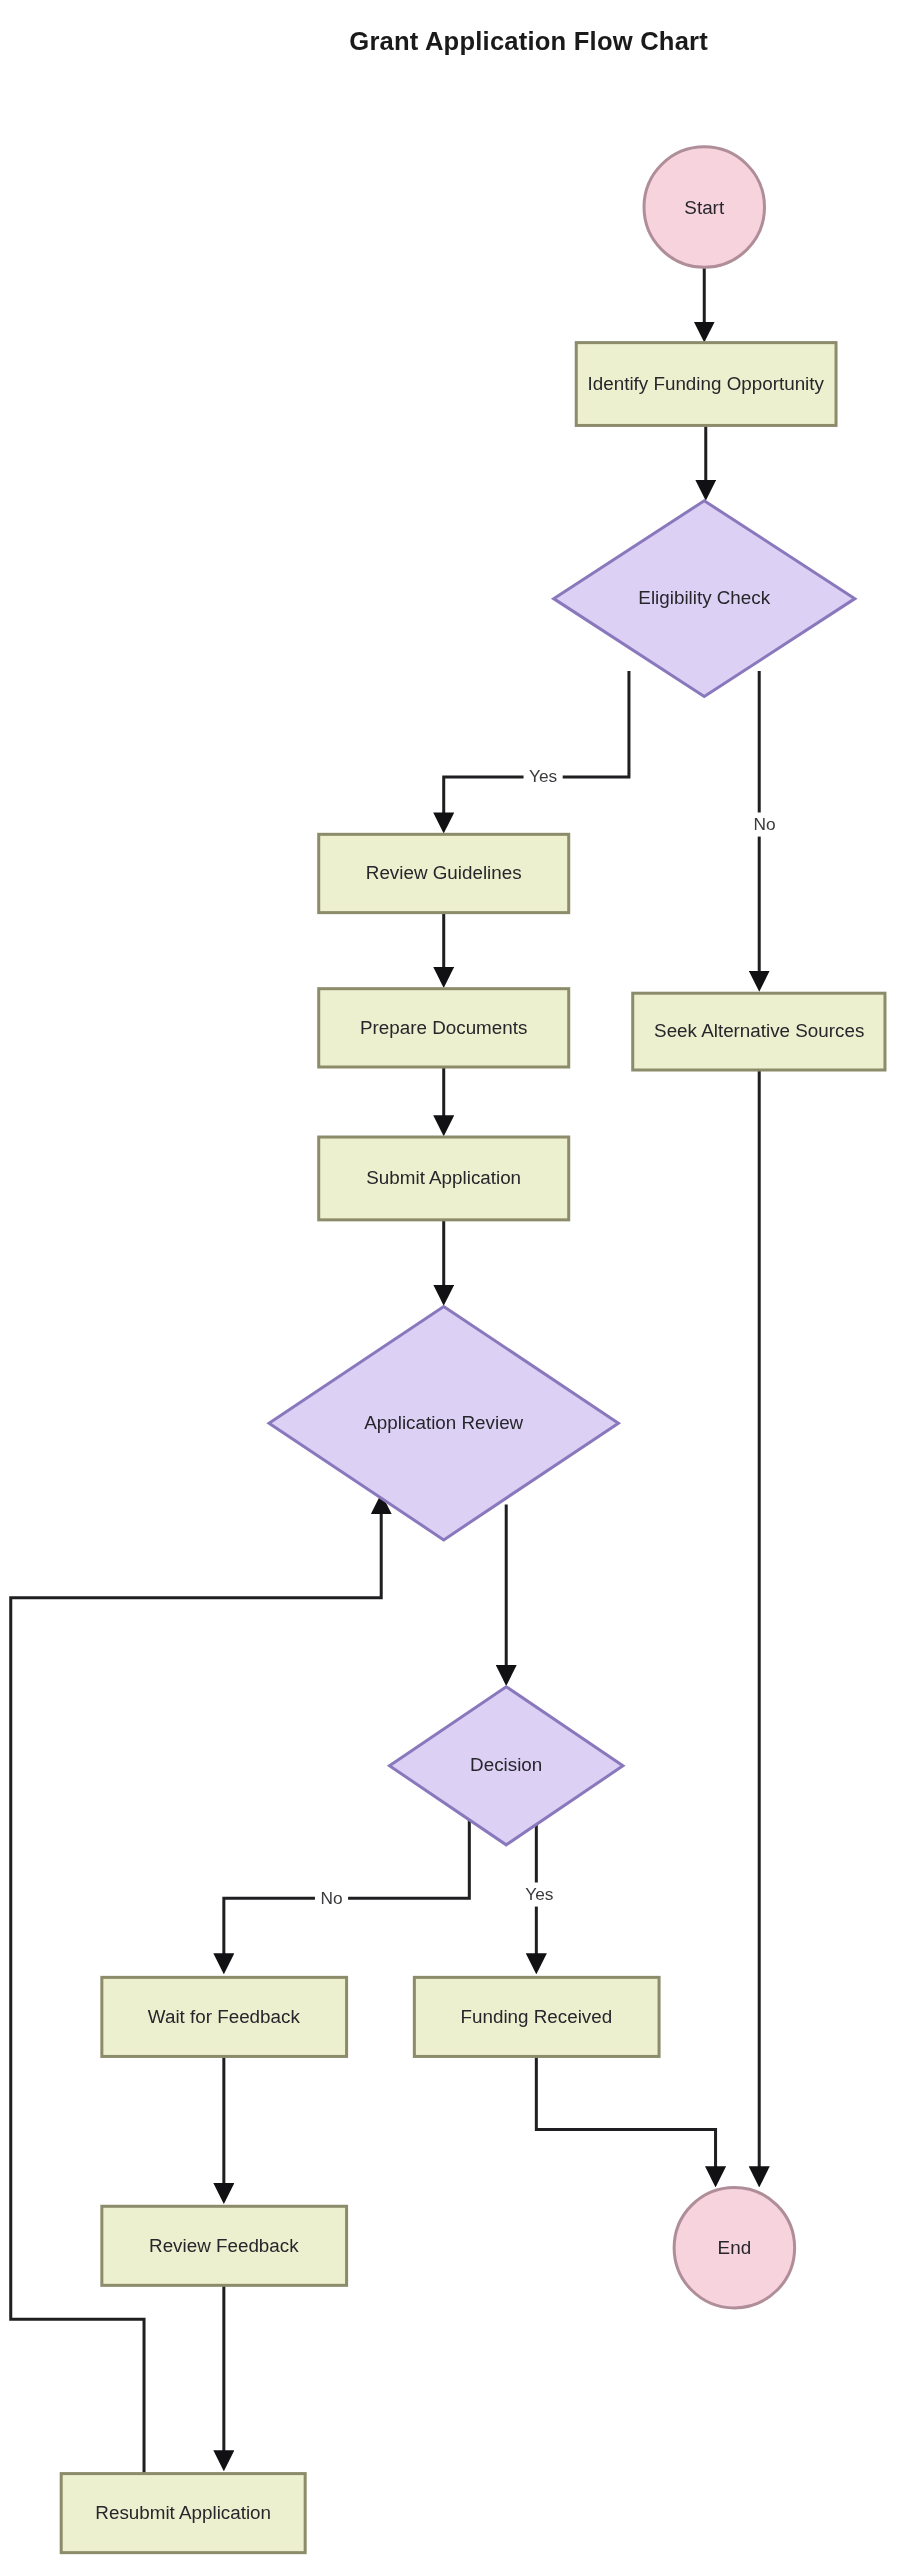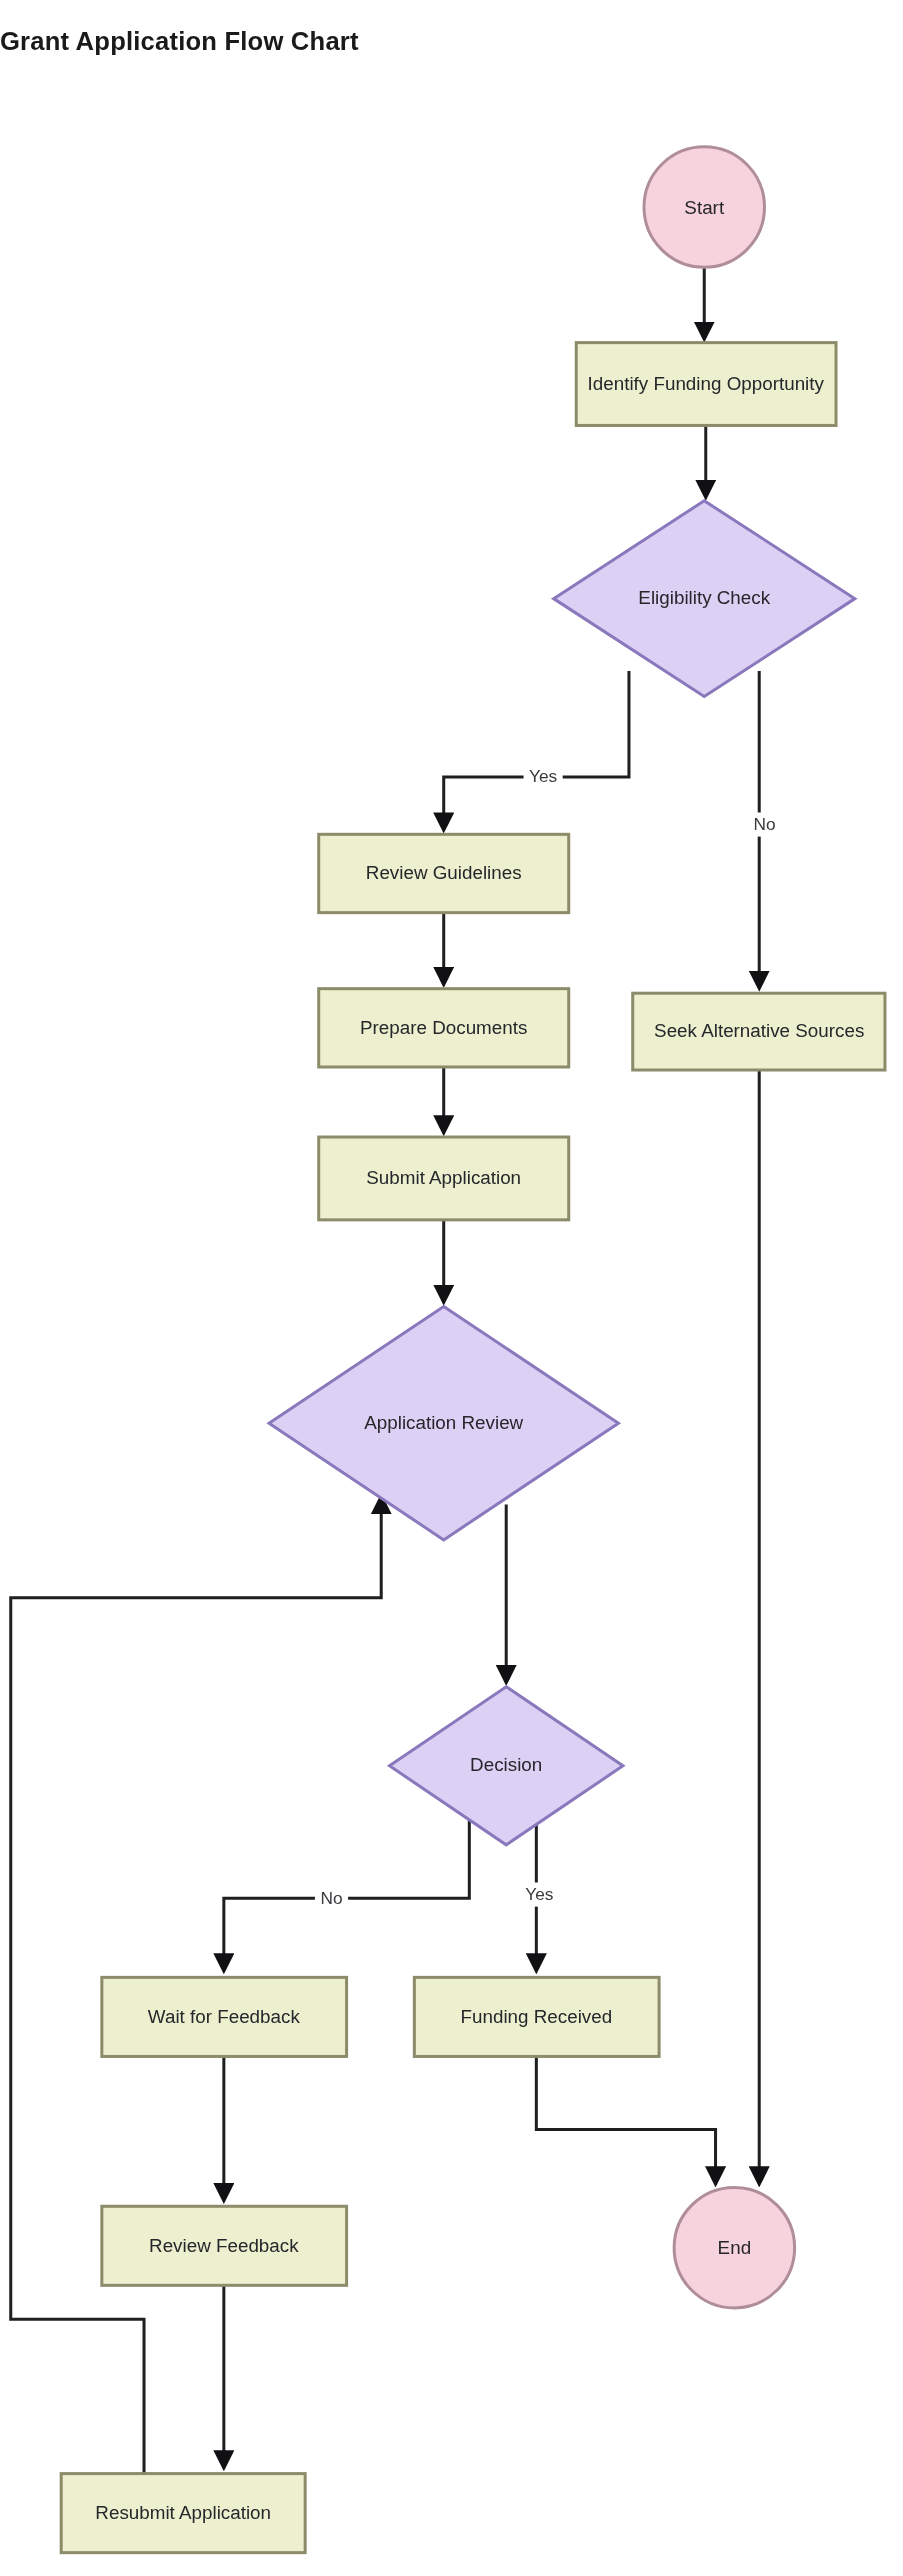--- a/index.html
+++ b/index.html
@@ -12,21 +12,21 @@
     height: 2576px;
     font-family: "Liberation Sans", "DejaVu Sans", sans-serif;
     position: relative;
     overflow: hidden;
   }
   #chart-title {
     position: absolute;
     left: 0;
     top: 27px;
     width: 708px;
-    text-align: left;
+    text-align: right;
     font-size: 25.6px;
     font-weight: bold;
     color: #1a1a1a;
     letter-spacing: 0.2px;
   }
   #flow-canvas {
     position: absolute;
     left: 0;
     top: 0;
     width: 904px;

